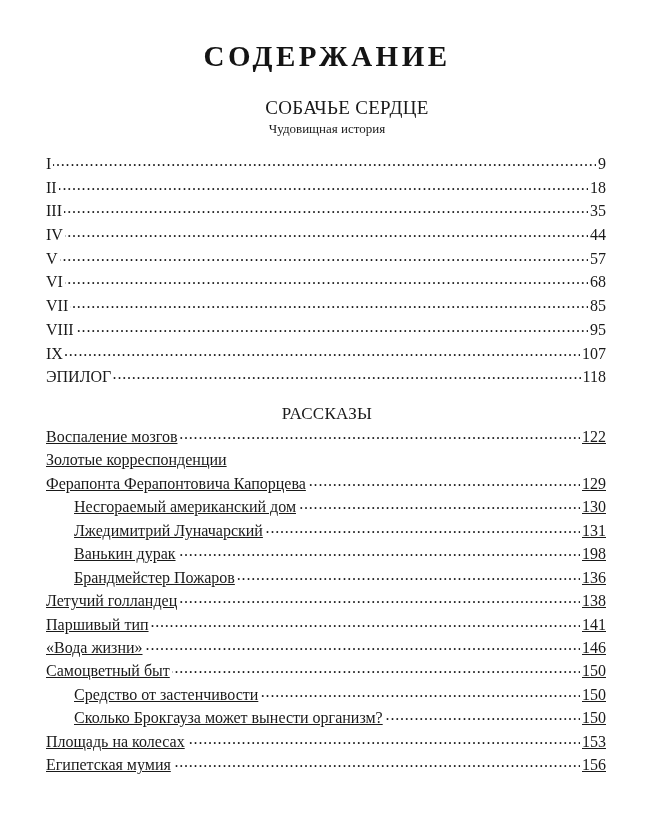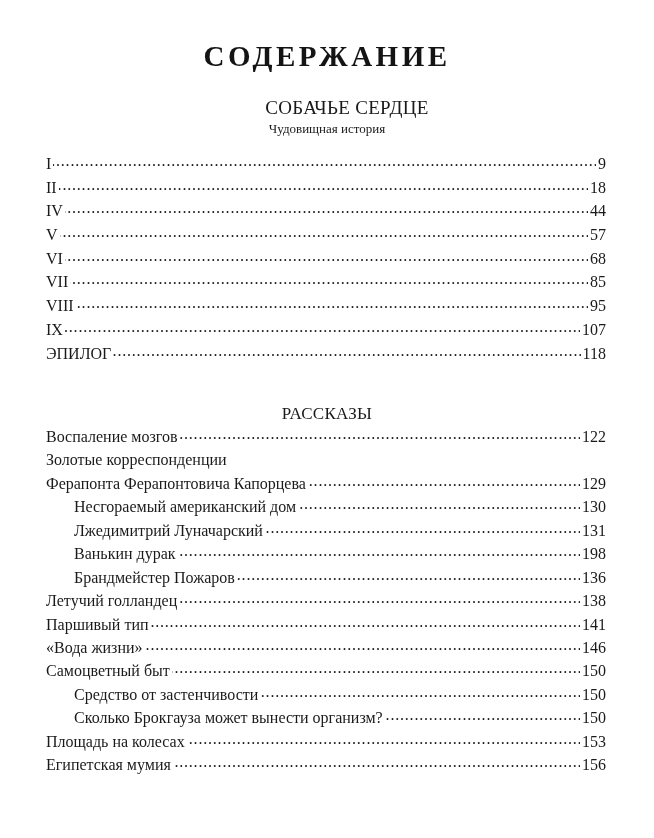--- a/index.html
+++ b/index.html
@@ -28,21 +28,21 @@
       position: absolute; left: 0; right: 0; top: 386px;
       text-align: center; font-size: 17px; letter-spacing: 0.3px; margin-top: 14px;
     }
     .toc {
       position: absolute; left: 46px; width: 560px;
       list-style: none; margin: 0; padding: 0;
     }
     .toc1 { top: 149px; }
     .toc2 { top: 422px; }
     .toc1 li { height: 23.7px; }
-    .toc2 li { height: 23.45px; }
+    .toc2 li { height: 23.45px; text-decoration: underline; }
     .toc li {
       display: flex; align-items: baseline;
       font-size: 16px; line-height: 21px; white-space: nowrap;
       overflow: hidden;
     }
     .toc li.indent { padding-left: 28px; }
     .toc .lbl { flex: 0 0 auto; }
     .toc .dots {
       flex: 1 1 auto; overflow: hidden; position: relative;
       margin: 0 2px; height: 16px;
@@ -65,20 +65,25 @@
   <ul class="toc toc1">
       <li>
         <span class="lbl">I</span>
         <span class="dots"></span>
         <span class="num">9</span>
       </li>
       <li>
         <span class="lbl">II</span>
         <span class="dots"></span>
         <span class="num">18</span>
+      </li>
+      <li>
+        <span class="lbl">III</span>
+        <span class="dots"></span>
+        <span class="num">35</span>
       </li>
       <li>
         <span class="lbl">IV</span>
         <span class="dots"></span>
         <span class="num">44</span>
       </li>
       <li>
         <span class="lbl">V</span>
         <span class="dots"></span>
         <span class="num">57</span>

